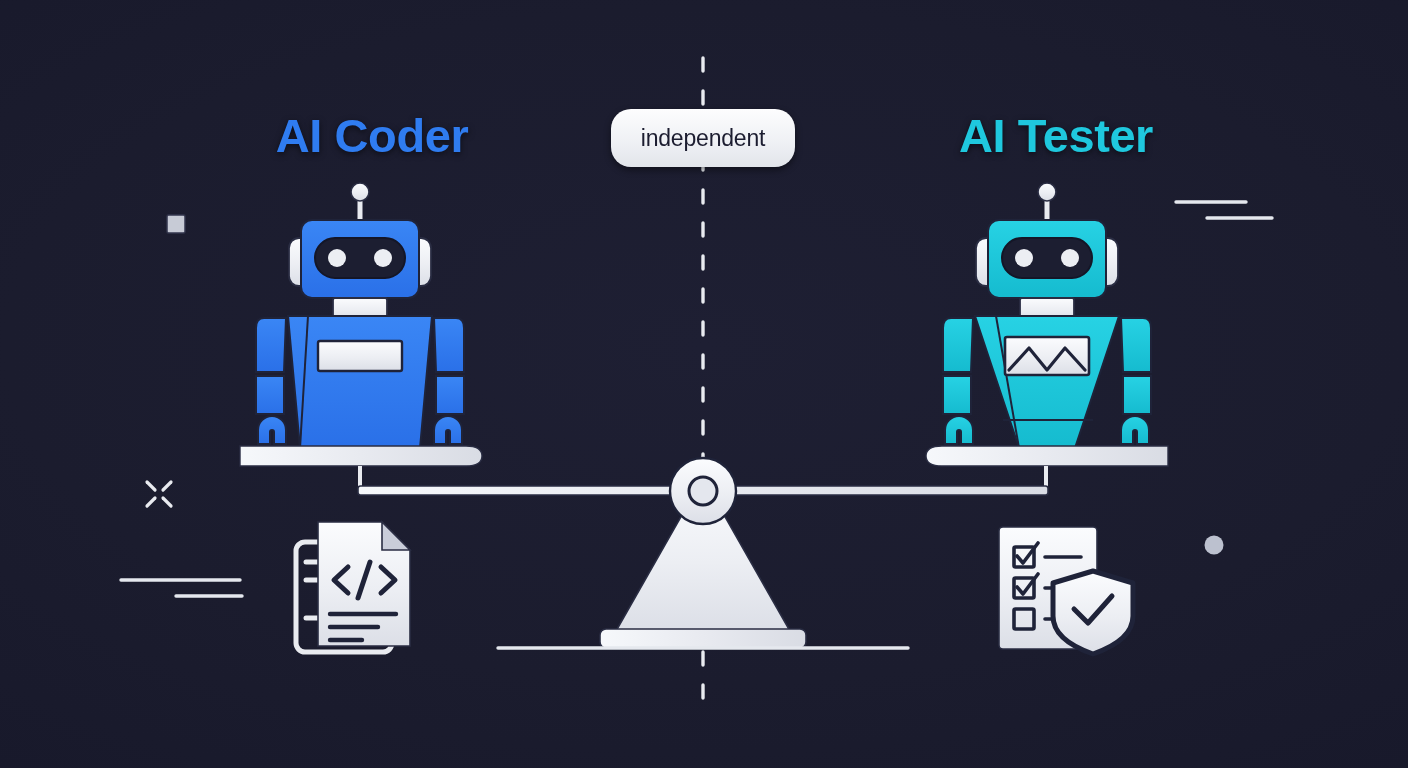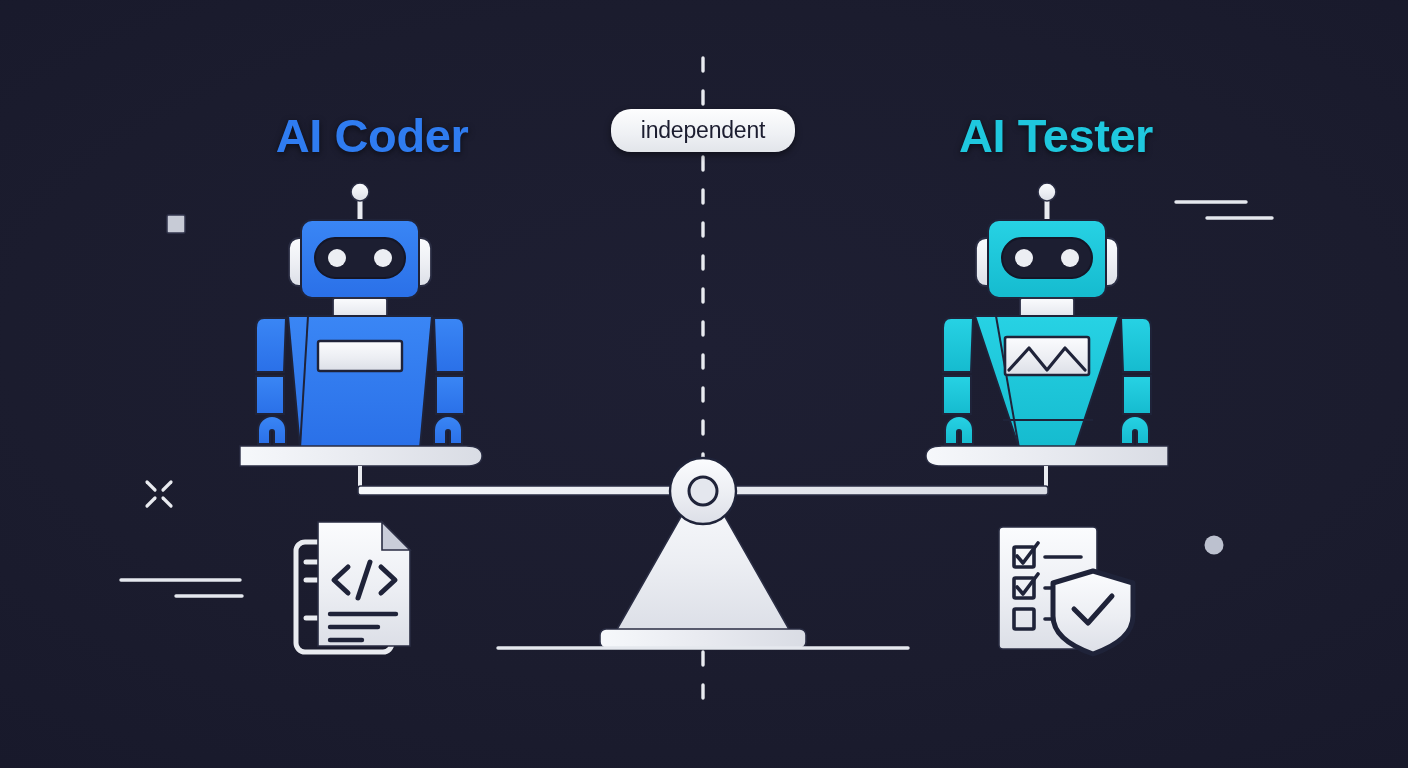--- a/index.html
+++ b/index.html
@@ -44,21 +44,21 @@
     text-align: center;
     top: 108px;
     color: #1fc8de;
     text-shadow: 0 2px 6px rgba(0,0,0,0.55);
   }
   #badge {
     position: absolute;
     left: 611px;
     top: 109px;
     width: 184px;
-    height: 43px;
+    height: 58px;
     border-radius: 20px;
     background: linear-gradient(180deg, #fdfdfe 0%, #eef0f4 60%, #e2e5ea 100%);
     box-shadow: 0 3px 7px rgba(0,0,0,0.45);
     display: flex;
     align-items: center;
     justify-content: center;
   }
   #badge-text {
     font-family: "Liberation Sans", sans-serif;
     font-size: 23px;

